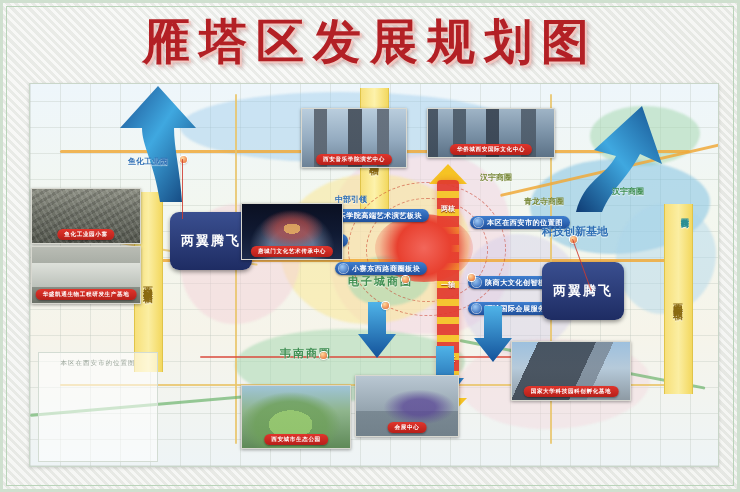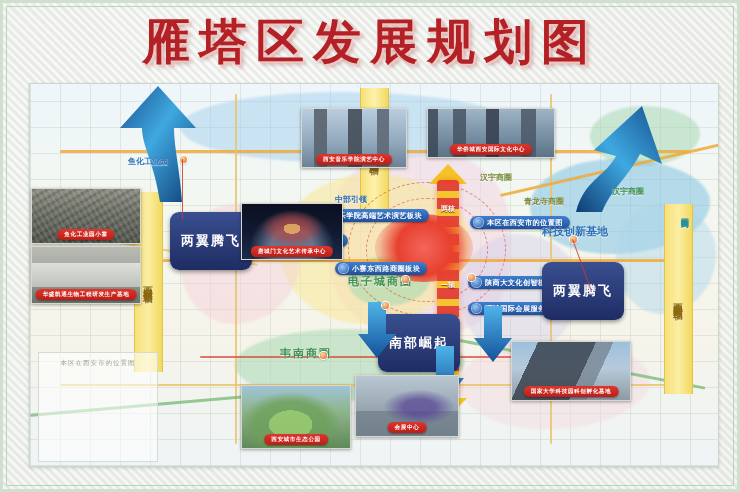--- a/index.html
+++ b/index.html
@@ -229,21 +229,20 @@
       <span class="dot"></span>
       <span>环球国际会展服务板块</span>
     </div>
     <div class="pill rt" style="left:264px;top:150px;">
       <span>演艺板块</span>
       <span class="dot"></span>
     </div>
 
     <div class="tag" style="left:140px;top:128px;">两翼腾飞</div>
     <div class="tag" style="left:512px;top:178px;">两翼腾飞</div>
-    <div class="tag" style="left:348px;top:230px;">南部崛起</div>
 
     <svg class="bigarrow" width="120" height="120" style="left:78px;top:0px;" viewBox="0 0 120 120">
       <defs>
           <linearGradient id="gA" x1="0" y1="0" x2="1" y2="1">
         <stop offset="0" stop-color="#1b4f8f"></stop>
             <stop offset=".45" stop-color="#3fa8e0"></stop>
             <stop offset="1" stop-color="#0e3a72"></stop>
       </linearGradient>
         </defs>
       <path d="M52 118 C46 78 34 62 34 44 L12 44 L50 2 L88 44 L66 44 C66 64 72 86 74 118 Z" fill="url(#gA)"></path>

